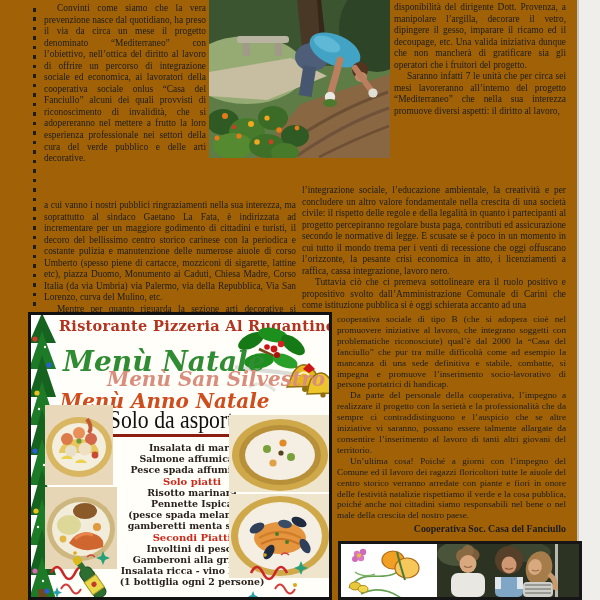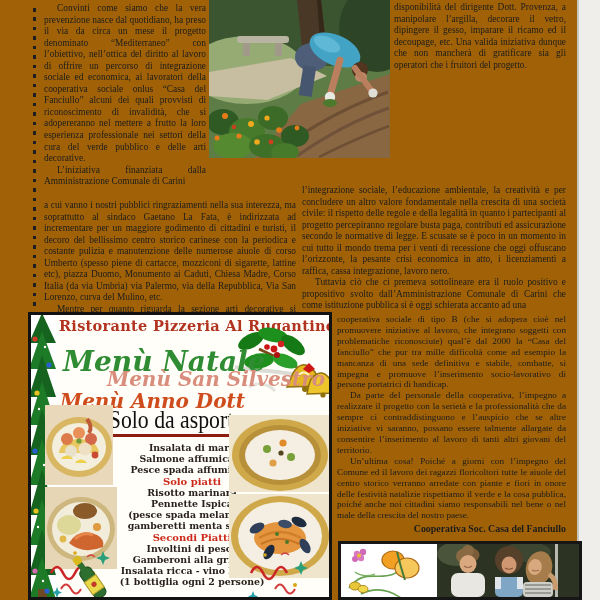--- a/index.html
+++ b/index.html
@@ -51,24 +51,24 @@
 </head>
 <body>
 
 <div class="page">
 
   <div class="dotline"></div>
   <div class="scan-edge"></div>
 
   <div class="col" id="col-left-top">
       <p class="indent">Convinti come siamo che la vera prevenzione nasce dal quotidiano, ha preso il via da circa un mese il progetto denominato “Mediterraneo” con l’obiettivo, nell’ottica del diritto al lavoro di offrire un percorso di integrazione sociale ed economica, ai lavoratori della cooperativa sociale onlus “Casa del Fanciullo” alcuni dei quali provvisti di riconoscimento di invalidità, che si adopereranno nel mettere a frutto la loro esperienza professionale nei settori della cura del verde pubblico e delle arti decorative.</p>
-      <p class="indent">L’iniziativa finanziata dalla Amministrazione Comunale di Carini</p>
     </div>
   <div class="col" id="col-right-top">
       <p>disponibilità del dirigente Dott. Provenza, a manipolare l’argilla, decorare il vetro, dipingere il gesso, imparare il ricamo ed il decoupage, etc. Una valida iniziativa dunque che non mancherà di gratificare sia gli operatori che i fruitori del progetto.</p>
+      <p class="indent">Saranno infatti 7 le unità che per circa sei mesi lavoreranno all’interno del progetto “Mediterraneo” che nella sua interezza promuove diversi aspetti: il diritto al lavoro,</p>
     </div>
   <div class="col" id="col-left-wide">
       <p>a cui vanno i nostri pubblici ringraziamenti nella sua interezza, ma soprattutto al sindaco Gaetano La Fata, è indirizzata ad incrementare per un maggiore godimento di cittadini e turisti, il decoro del bellissimo centro storico carinese con la periodica e costante pulizia e manutenzione delle numerose aiuole di corso Umberto (spesso piene di cartacce, mozziconi di sigarette, lattine etc), piazza Duomo, Monumento ai Caduti, Chiesa Madre, Corso Italia (da via Umbria) via Palermo, via della Repubblica, Via San Lorenzo, curva del Mulino, etc.</p>
       <p class="indent">Mentre per quanto riguarda la sezione arti decorative si insegnerà ad alcuni ragazzi della Scuola Falcone, grazie alla</p>
     </div>
   <div class="col" id="col-right-wide">
       <p>l’integrazione sociale, l’educazione ambientale, la creatività e per concludere un altro valore fondamentale nella crescita di una società civile: il rispetto delle regole e della legalità in quanto i partecipanti al progetto percepiranno regolare busta paga, contributi ed assicurazione secondo le normative di legge. E scusate se è poco in un momento in cui tutto il mondo trema per i venti di recessione che oggi offuscano l’orizzonte, la pesante crisi economica in atto, i licenziamenti a raffica, cassa integrazione, lavoro nero.</p>
       <p class="indent">Tuttavia ciò che ci premeva sottolineare era il ruolo positivo e propositivo svolto dall’Amministrazione Comunale di Carini che come istituzione pubblica si è oggi schierata accanto ad una</p>
     </div>
   <div class="col" id="col-right-wrap">
@@ -176,21 +176,21 @@
       <path d="M64,46 q10,-16 22,-1 q5,9 8,14 l-36,1 q3,-6 6,-14" fill="#e6b81f" stroke="#8f6f0e" stroke-width="1.5"></path>
       <path d="M82,52 q11,-13 20,2 q4,8 6,12 l-30,1 q1,-8 4,-15" fill="#edc62c" stroke="#8f6f0e" stroke-width="1.5"></path>
       <circle cx="76" cy="62" r="3" fill="#8f6f0e"></circle>
         <circle cx="94" cy="68" r="2.6" fill="#8f6f0e"></circle>
       <path d="M68,50 q6,-8 12,-2" stroke="#fff3c0" stroke-width="2" fill="none"></path>
       <path d="M74,42 l6,-6 6,6 -6,4 z" fill="#cc1616"></path>
     </svg>
 
     <div class="script t-natale">Menù Natale</div>
     <div class="script t-silvestro">Menù San Silvestro</div>
-    <div class="script t-nuovo">Menù Anno Dott</div>
+    <div class="script t-nuovo">Menù Anno Natale</div>
 
     <div class="solo">Solo da asporto</div>
     <div class="solo-rule"></div>
 
     <div class="menu">
         <div class="menu-item">Insalata di mare</div>
         <div class="menu-item">Salmone affumicato</div>
         <div class="menu-item">Pesce spada affumicato</div>
         <div class="menu-cat">Solo piatti</div>
         <div class="menu-item">Risotto marinara</div>

